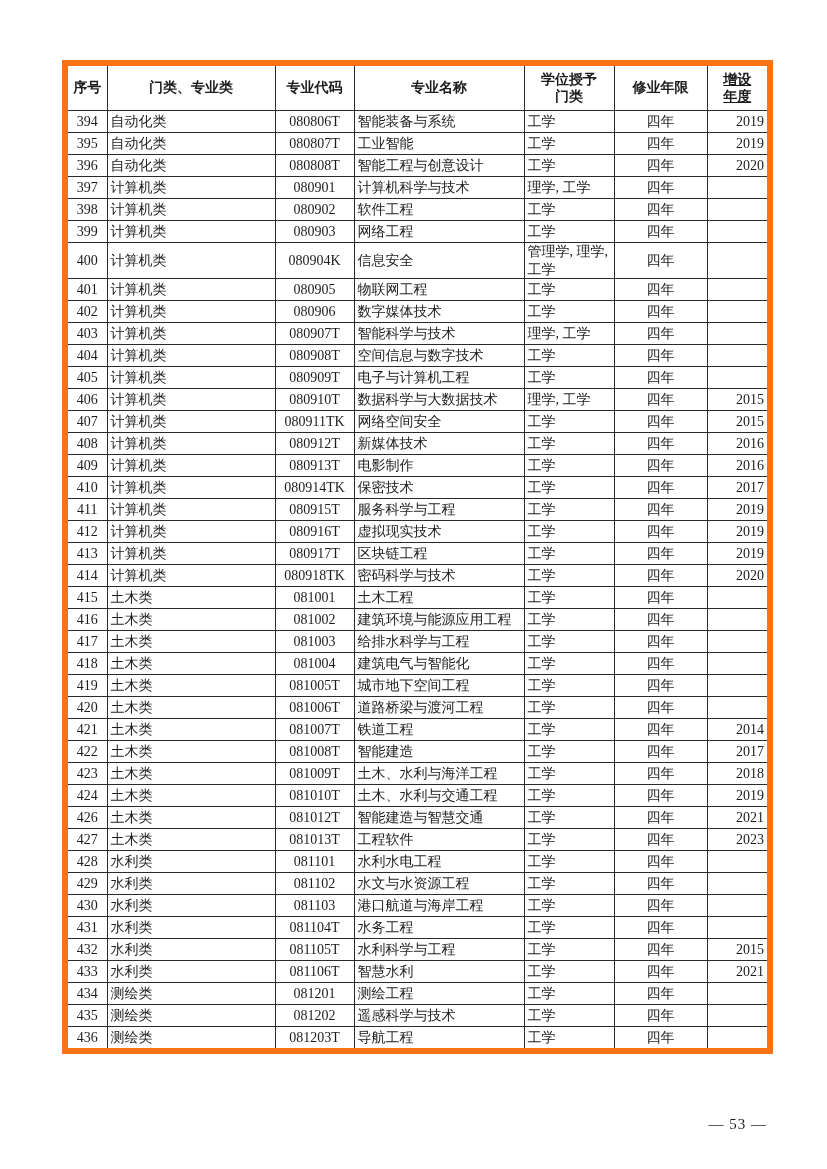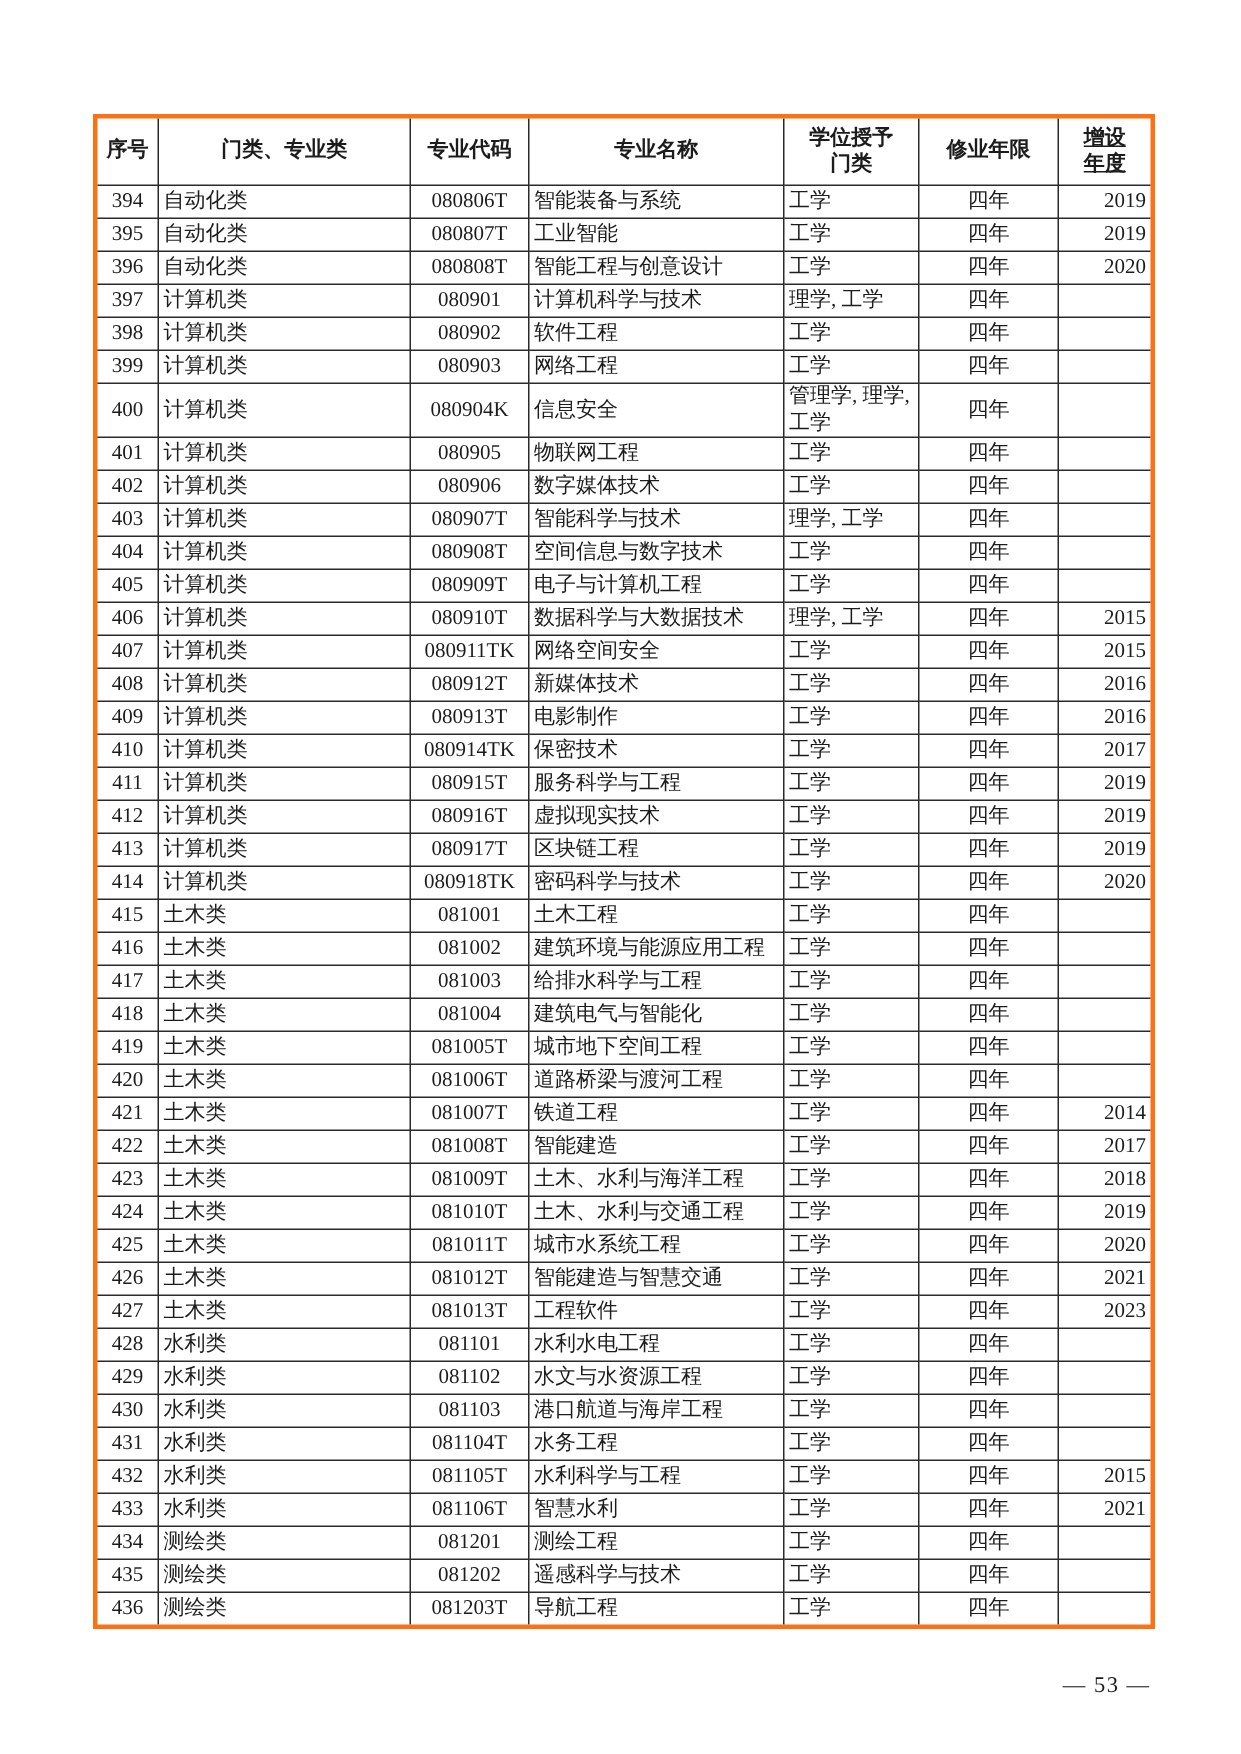--- a/index.html
+++ b/index.html
@@ -12,25 +12,25 @@
     width: 827px;
     height: 1169px;
     background: #ffffff;
     font-family: "Liberation Serif", "DejaVu Serif", serif;
     color: #1c1c1c;
     overflow: hidden;
   }
   table.majors {
     position: absolute;
     left: 62px;
-    top: 76px;
+    top: 60px;
     width: 705px;
     border-collapse: collapse;
     table-layout: fixed;
-    border: 3px solid #f97316;
+    border: 6px solid #f97316;
   }
   table.majors th, table.majors td {
     border: 1px solid #2a2a2a;
     font-size: 14px;
     line-height: 1.25;
     padding: 0 3px;
     vertical-align: middle;
     overflow: hidden;
   }
   table.majors th {
@@ -368,29 +368,20 @@
         <tr>
           <td class="c0">424</td>
           <td class="c1">土木类</td>
           <td class="c2">081010T</td>
           <td class="c3">土木、水利与交通工程</td>
           <td class="c4">工学</td>
           <td class="c5">四年</td>
           <td class="c6">2019</td>
         </tr>
         <tr>
-          <td class="c0">425</td>
-          <td class="c1">土木类</td>
-          <td class="c2">081011T</td>
-          <td class="c3">城市水系统工程</td>
-          <td class="c4">工学</td>
-          <td class="c5">四年</td>
-          <td class="c6">2020</td>
-        </tr>
-        <tr>
           <td class="c0">426</td>
           <td class="c1">土木类</td>
           <td class="c2">081012T</td>
           <td class="c3">智能建造与智慧交通</td>
           <td class="c4">工学</td>
           <td class="c5">四年</td>
           <td class="c6">2021</td>
         </tr>
         <tr>
           <td class="c0">427</td>

